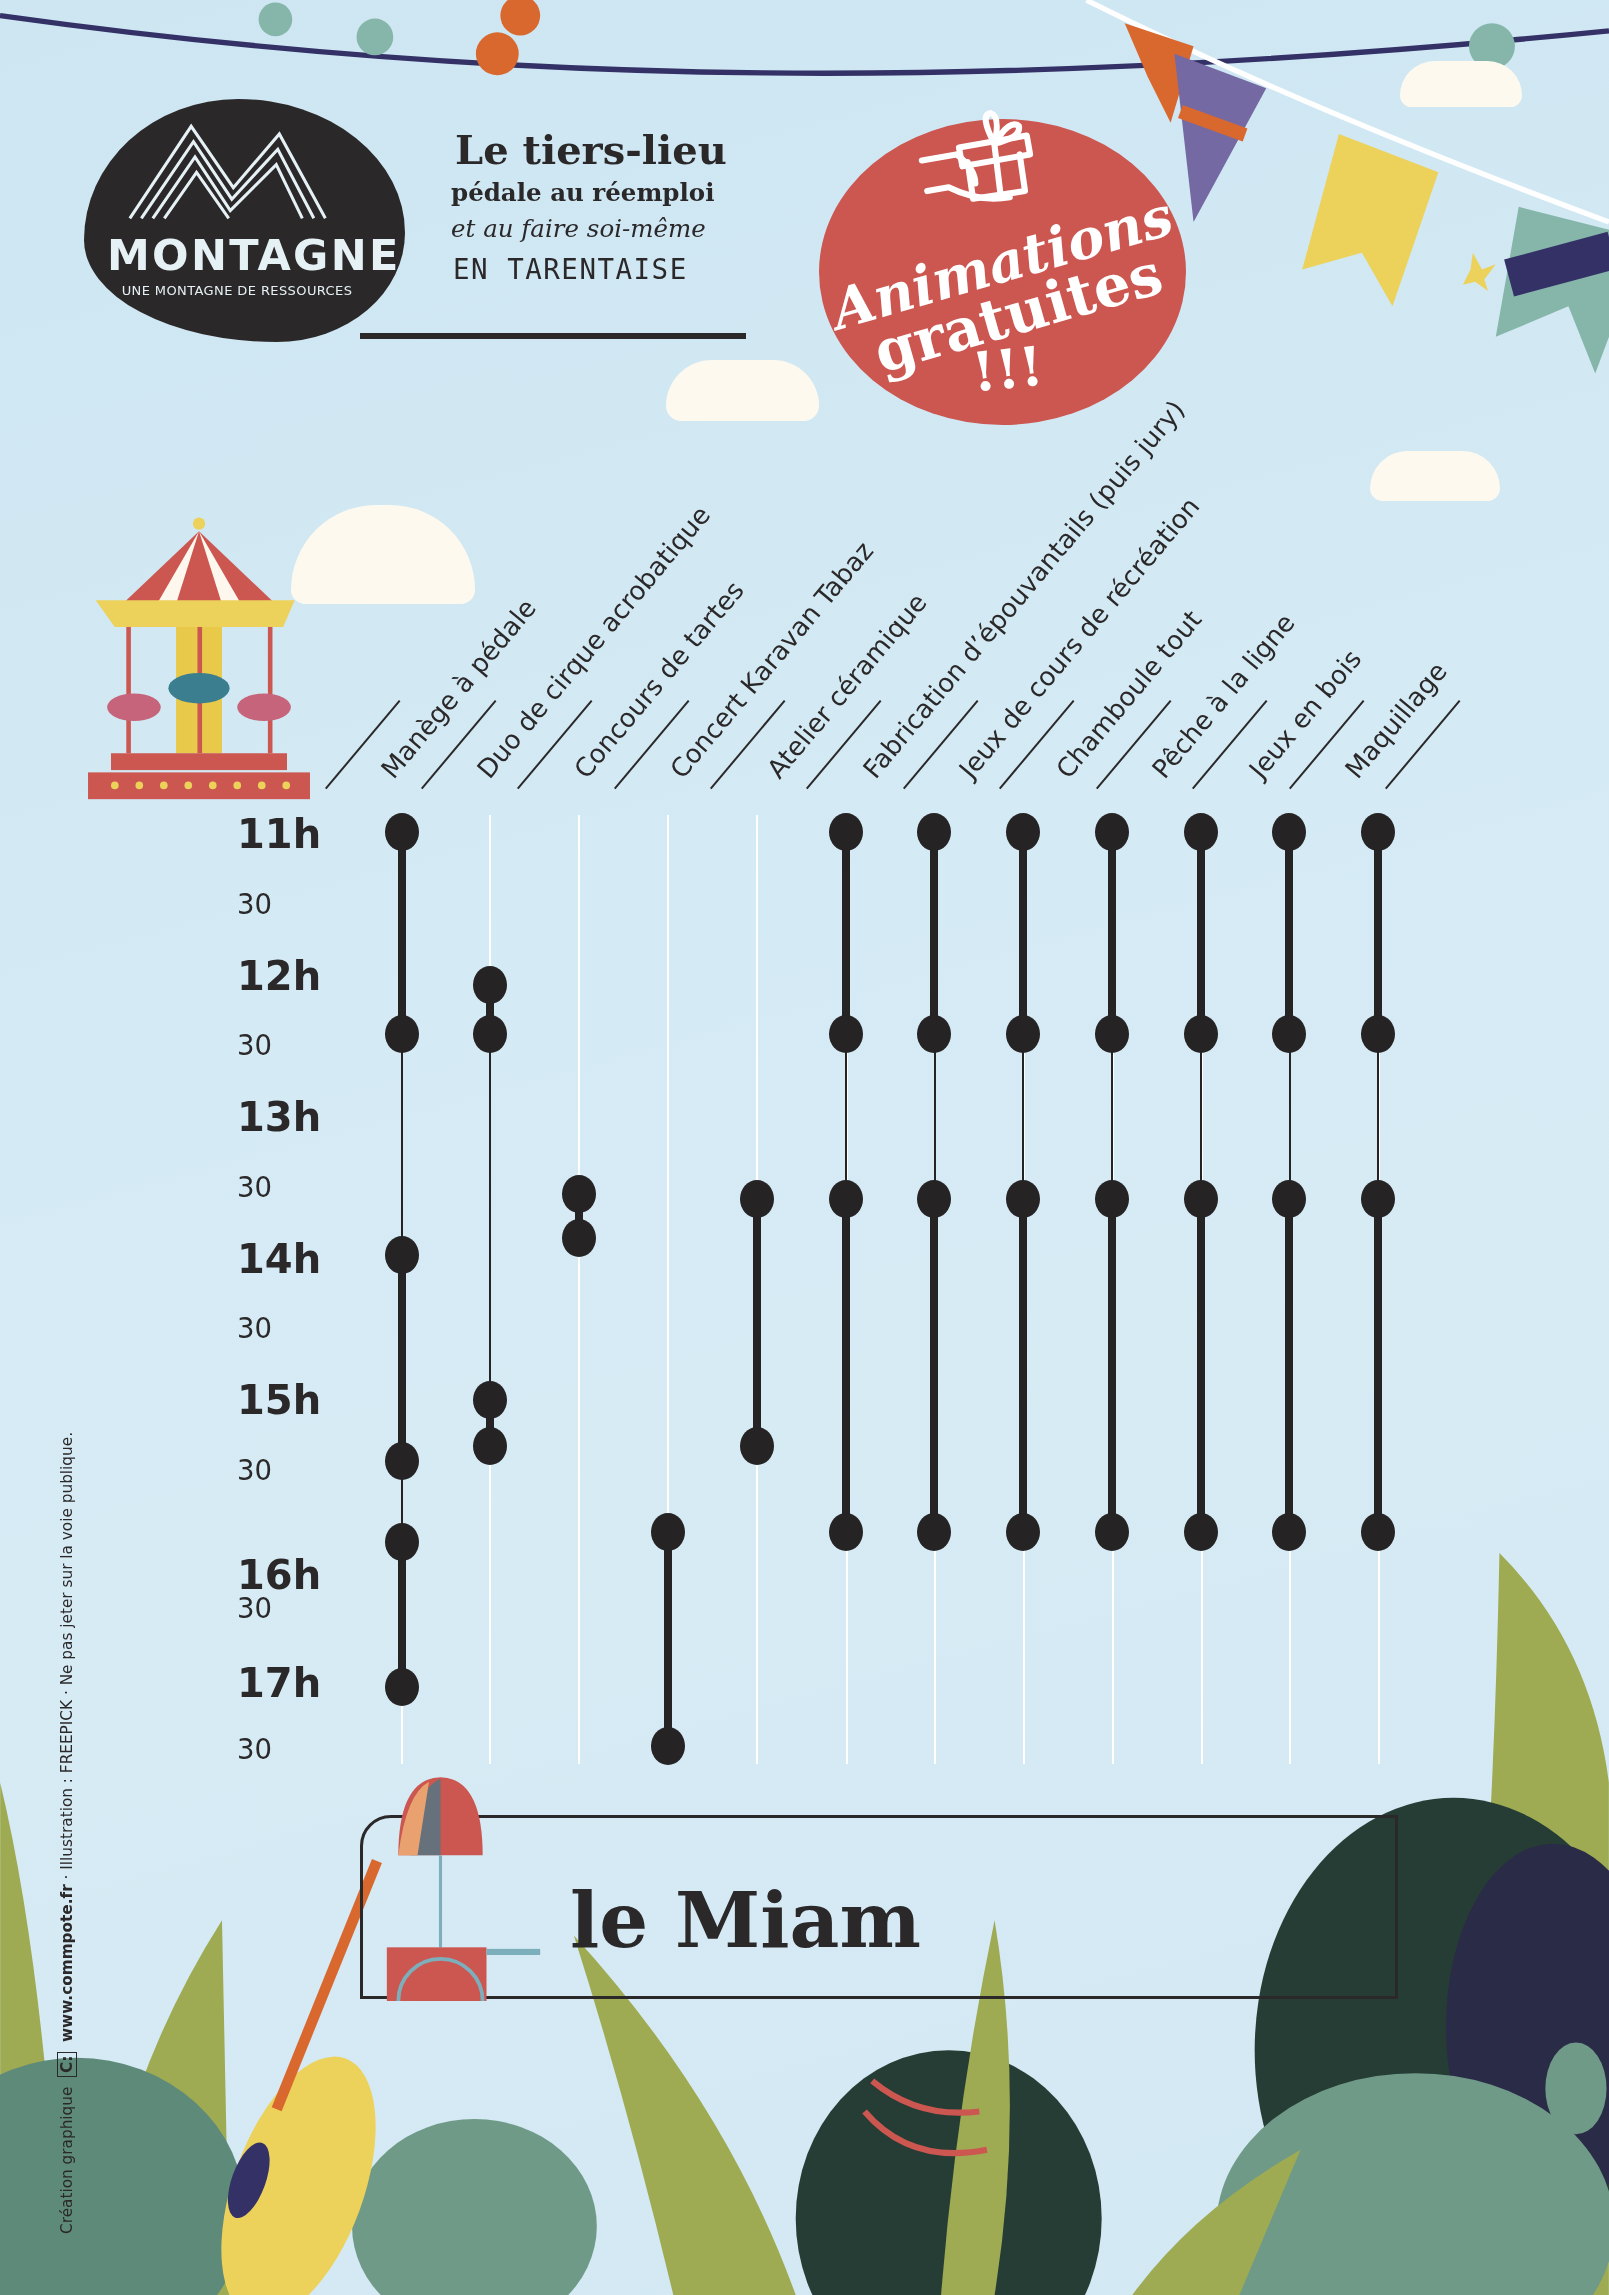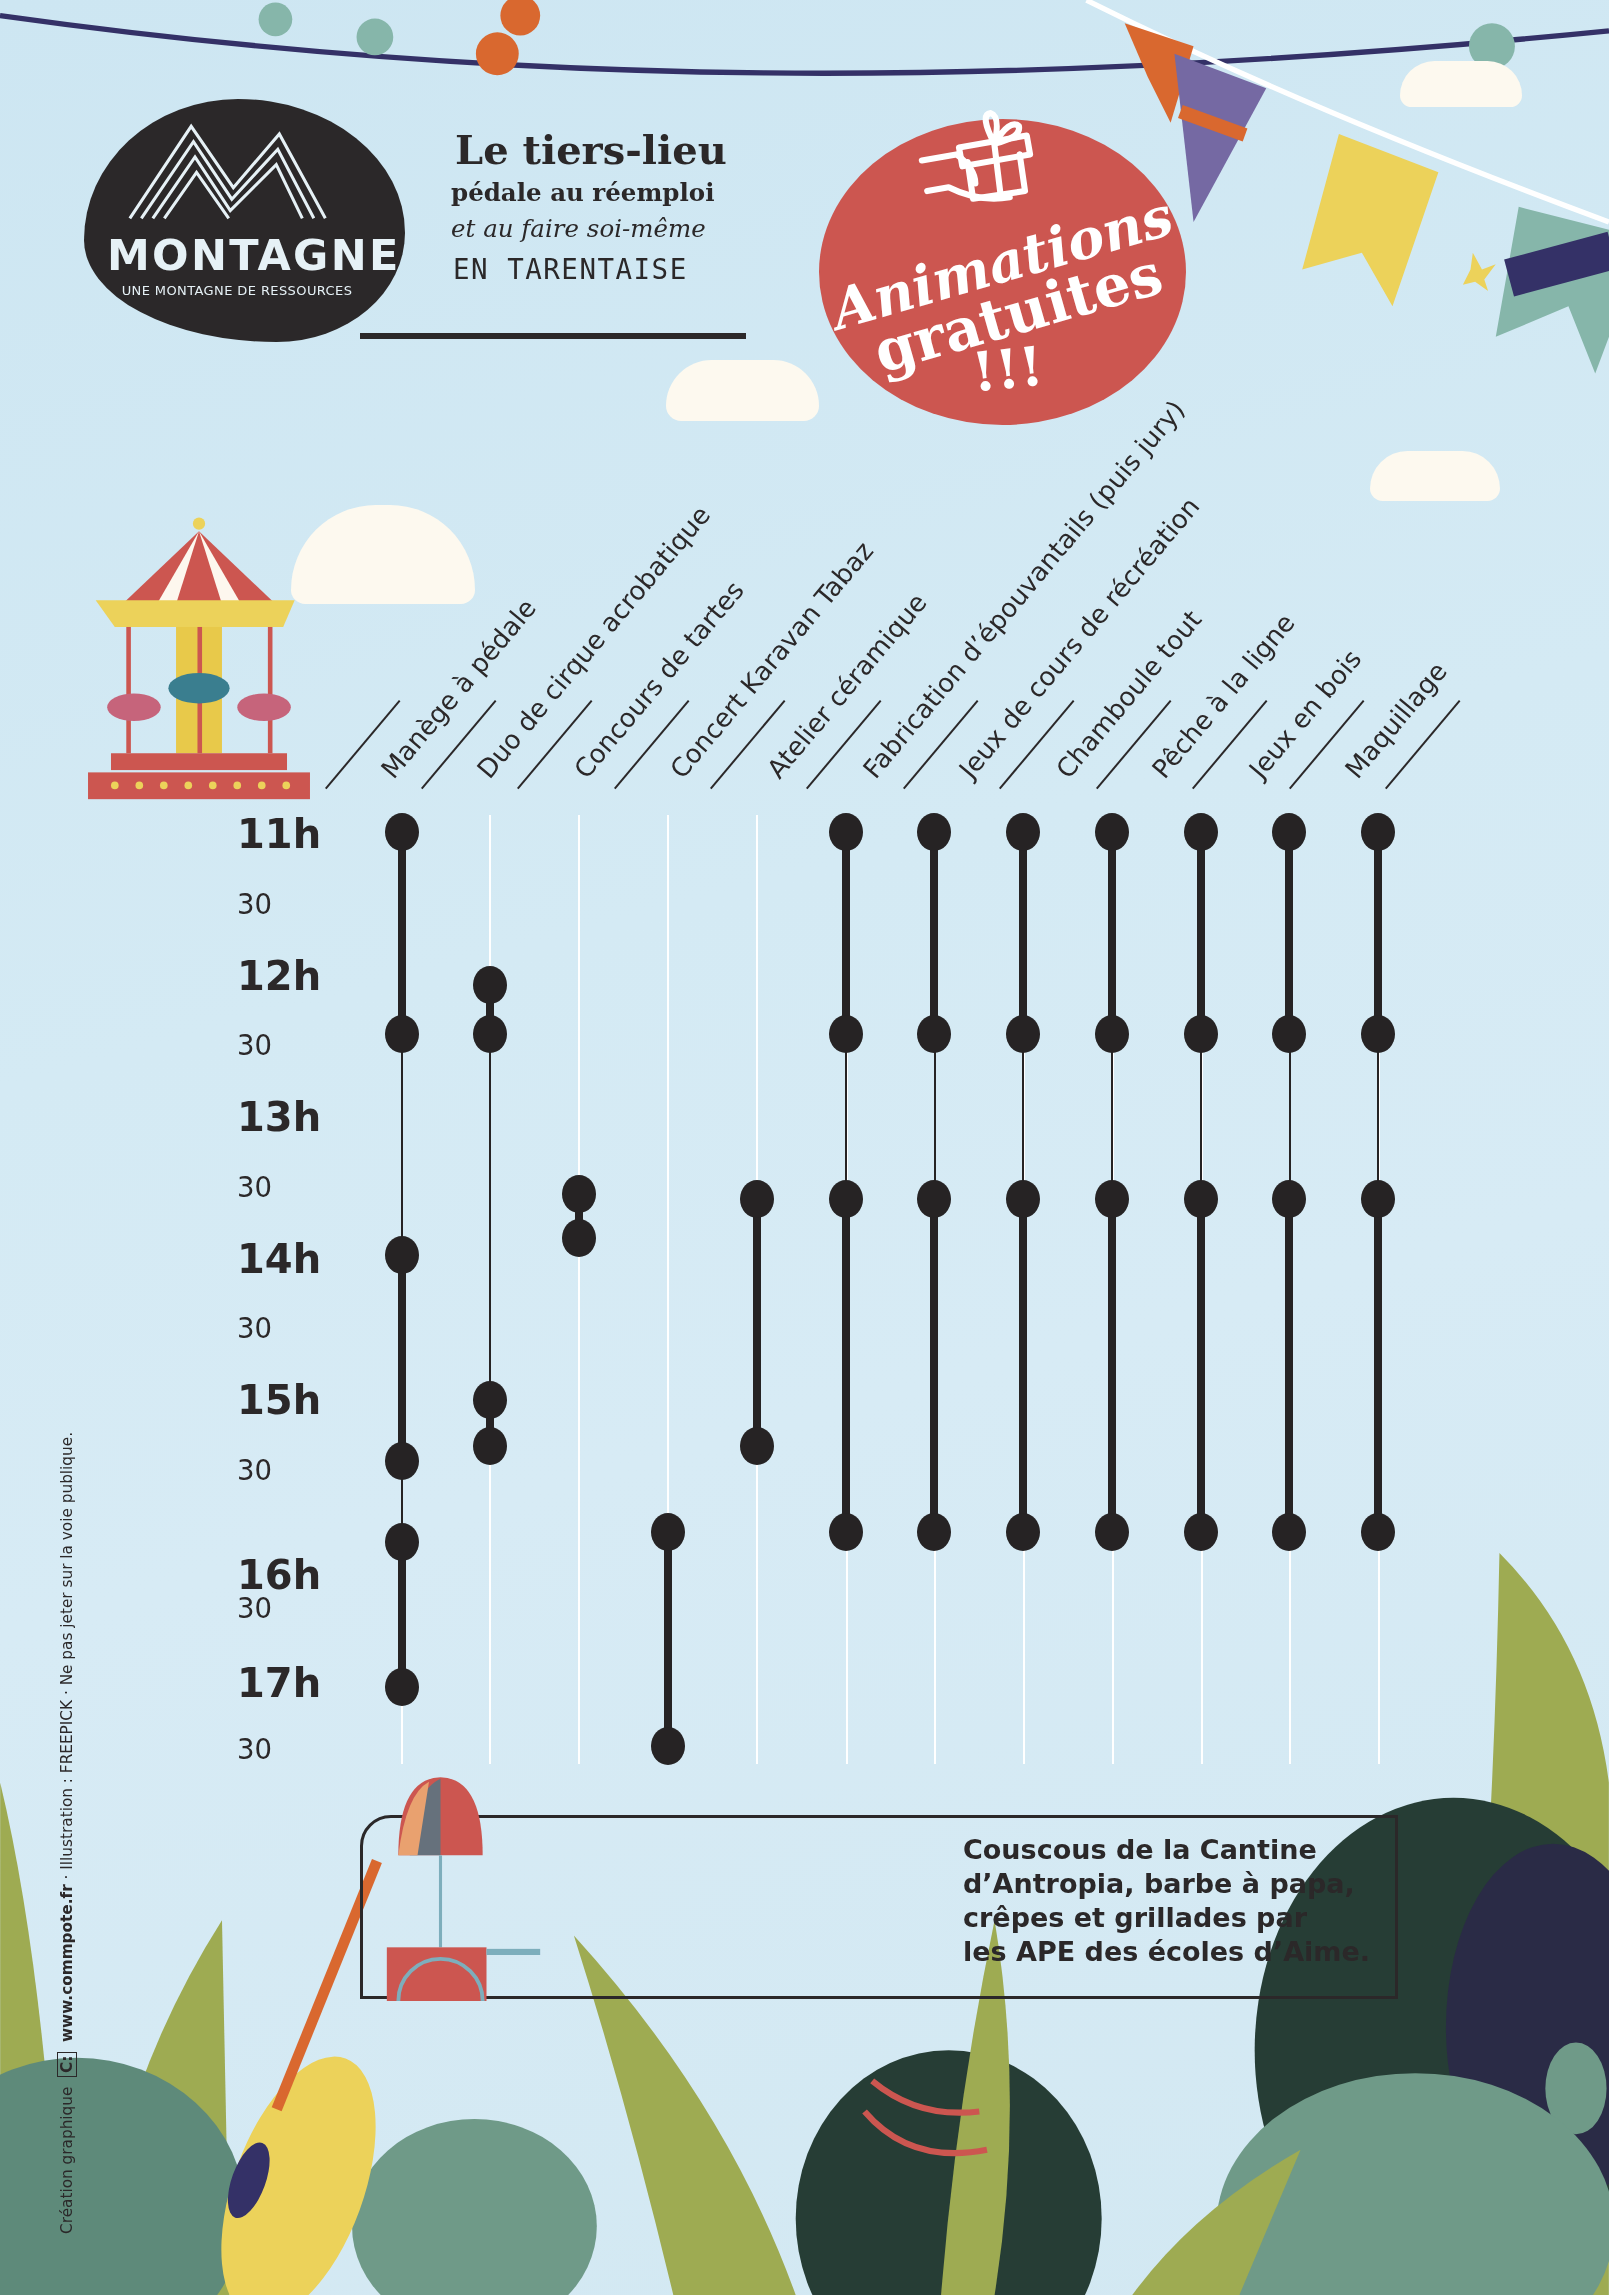--- a/index.html
+++ b/index.html
@@ -312,26 +312,21 @@
   <div class="abs miam-box"></div>
   <svg class="abs" style="left:383px;top:1771px" width="184" height="230" viewBox="0 0 240 300">
     <path d="M20,110 Q20,10 75,8 Q130,10 130,110 Z" fill="#cc5650"></path>
     <path d="M35,110 Q40,25 75,10 L75,110Z" fill="#3a7e8f" opacity="0.7"></path>
     <path d="M20,110 Q30,30 60,14 L45,110Z" fill="#e9a16f"></path>
     <rect x="73" y="110" width="4" height="120" fill="#7daebc"></rect>
     <rect x="5" y="230" width="130" height="150" fill="#cc5650"></rect>
     <rect x="135" y="232" width="70" height="8" fill="#7daebc"></rect>
     <circle cx="75" cy="300" r="55" fill="none" stroke="#7daebc" stroke-width="5"></circle>
   </svg>
-  <div class="abs miam-text">
-    <div>Couscous de la Cantine</div>
-    <div>d’Antropia,  barbe à papa,</div>
-    <div>crêpes et grillades par</div>
-    <div>les APE des écoles d’Aime.</div>
-  </div>
+  <div class="abs miam-title">le Miam</div>
 
   <div class="abs credit">
     <span>Création graphique</span>
     <span style="display:inline-block;border:1.5px solid #2b2829;padding:0 3.1px;margin:0 4.6px;font-weight:bold;">C:</span>
     <span style="font-weight:bold;">www.commpote.fr</span><span> · Illustration : FREEPICK · Ne pas jeter sur la voie publique.</span>
   </div>
 </div>
 
 
 </body></html>

